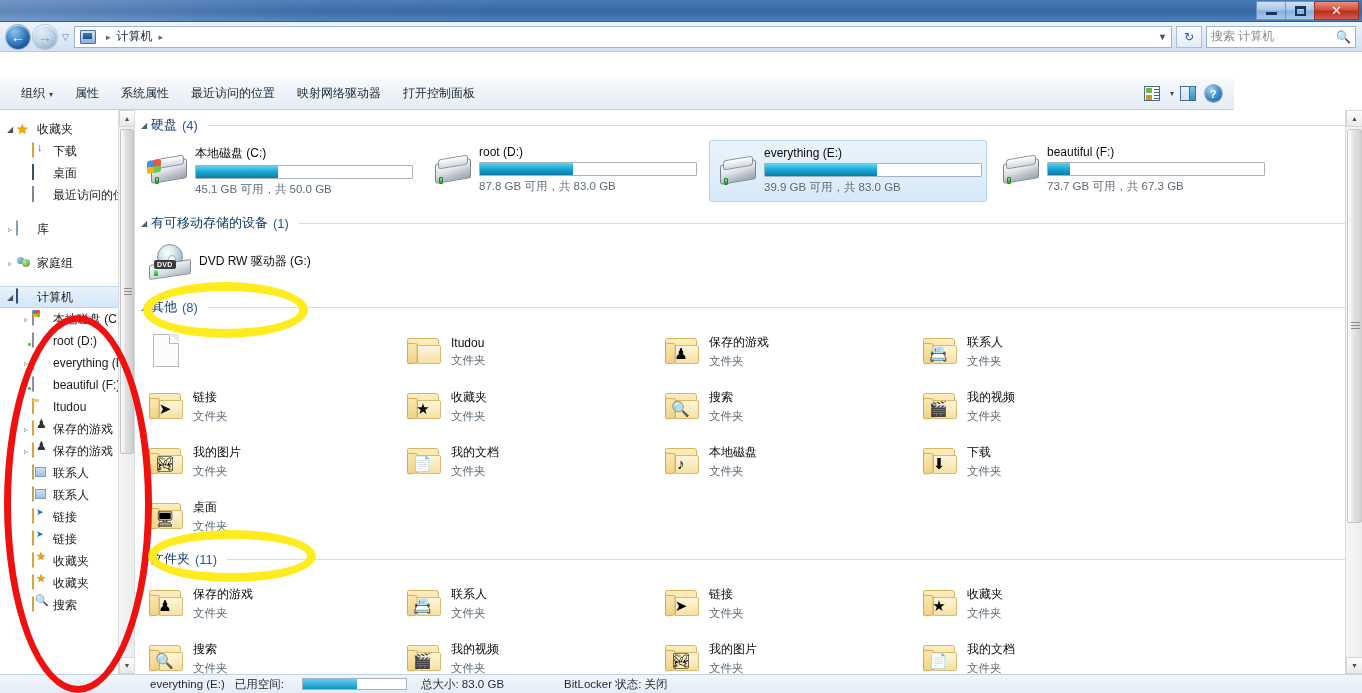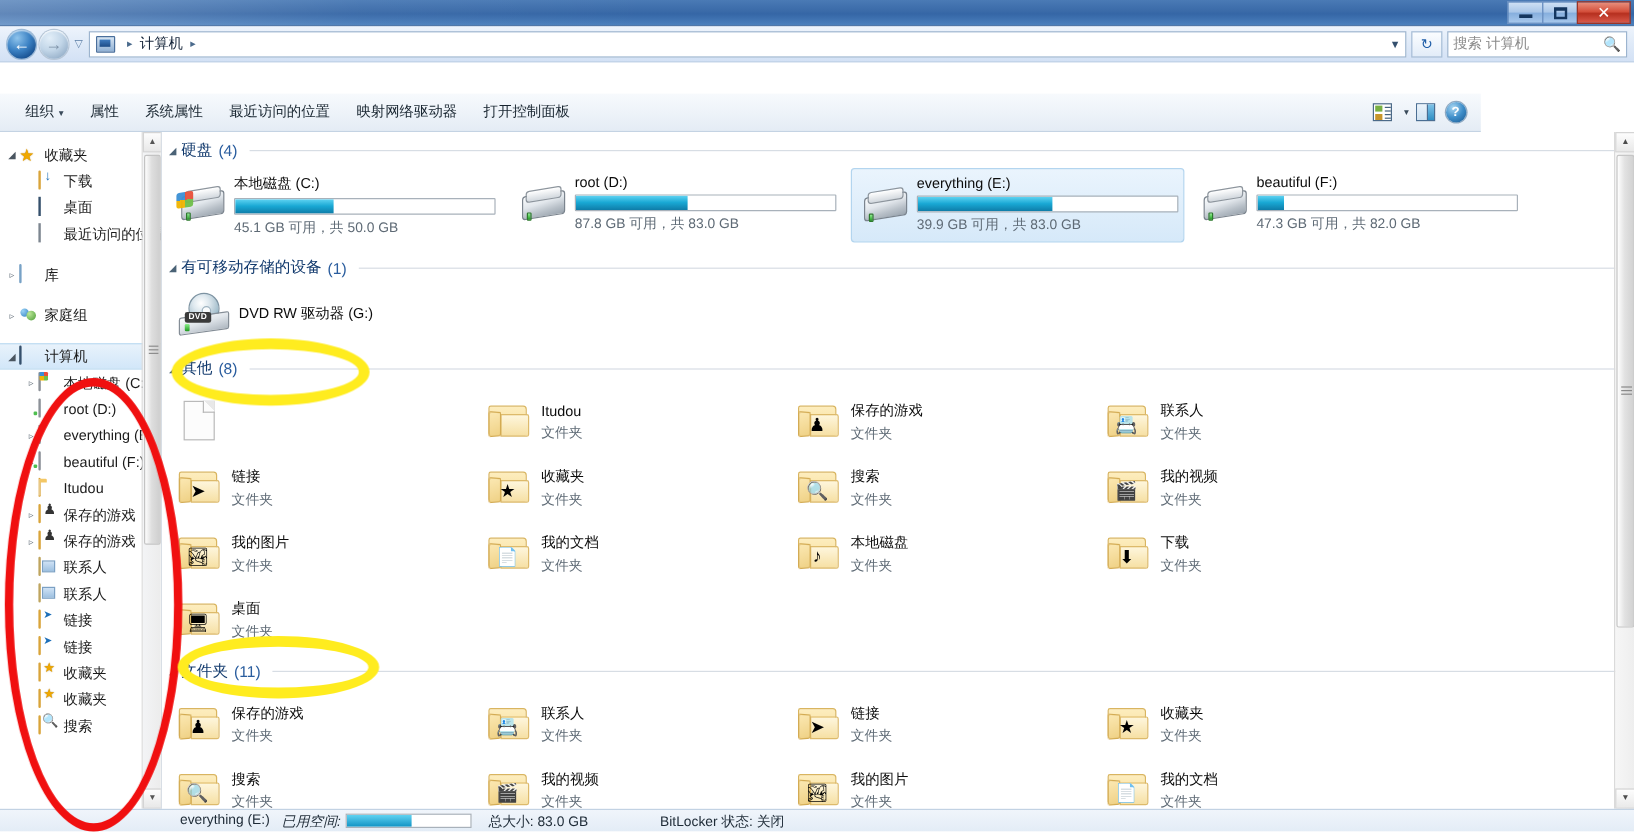--- a/index.html
+++ b/index.html
@@ -339,21 +339,21 @@
              box-shadow:0 3px 0 #8a8a8a, 0 6px 0 #8a8a8a; }
 
   
   .statusbar {
     position:absolute; bottom:0; left:0; width:1362px; height:19px;
     background:linear-gradient(180deg,#f0f5fb 0%, #e3ecf6 100%);
     border-top:1px solid #c2d2e3;
     display:flex; align-items:center; font-size:11.5px; color:#1d2a36;
   }
   .st-seg { display:flex; align-items:center; white-space:nowrap; }
-  .st-label { margin-right:4px;font-style:italic; }
+  .st-label { margin-right:18px; }
   .st-bar { width:105px; height:12px; background:#fff; border:1px solid #a8b1ba; overflow:hidden; margin-right:14px; }
   .st-bar i { display:block; height:100%; background:linear-gradient(180deg,#5fd3f2,#1293c4); }
 
   
   .anno { position:absolute; pointer-events:none; }
   .red-ell {
     left:4px; top:315px; width:148px; height:378px;
     border:7px solid #f01010; border-radius:50%;
   }
   .yel-ell-1 { left:143px; top:282px; width:165px; height:56px; border:9px solid #ffec1f; border-radius:50%; }
@@ -604,21 +604,21 @@
             <span class="drive-icon">
               <span class="hd-body"></span>
               <span class="hd-top"></span>
               <span class="hd-led"></span>
             </span>
             <span class="drive-info">
               <div class="drive-name">beautiful (F:)</div>
               <div class="bar-outer">
                 <div class="bar-fill" style="width:10%"></div>
               </div>
-              <div class="drive-sub">47.3 GB 可用，共 82.0 GB</div>
+              <div class="drive-sub">73.7 GB 可用，共 67.3 GB</div>
             </span>
           </div>
         </div>
 
       <div class="grouphdr">
         <span class="tri">◢</span>
         <span class="gname">有可移动存储的设备</span>
         <span class="gcount">(1)</span>
         <span class="grule"></span>
       </div>

